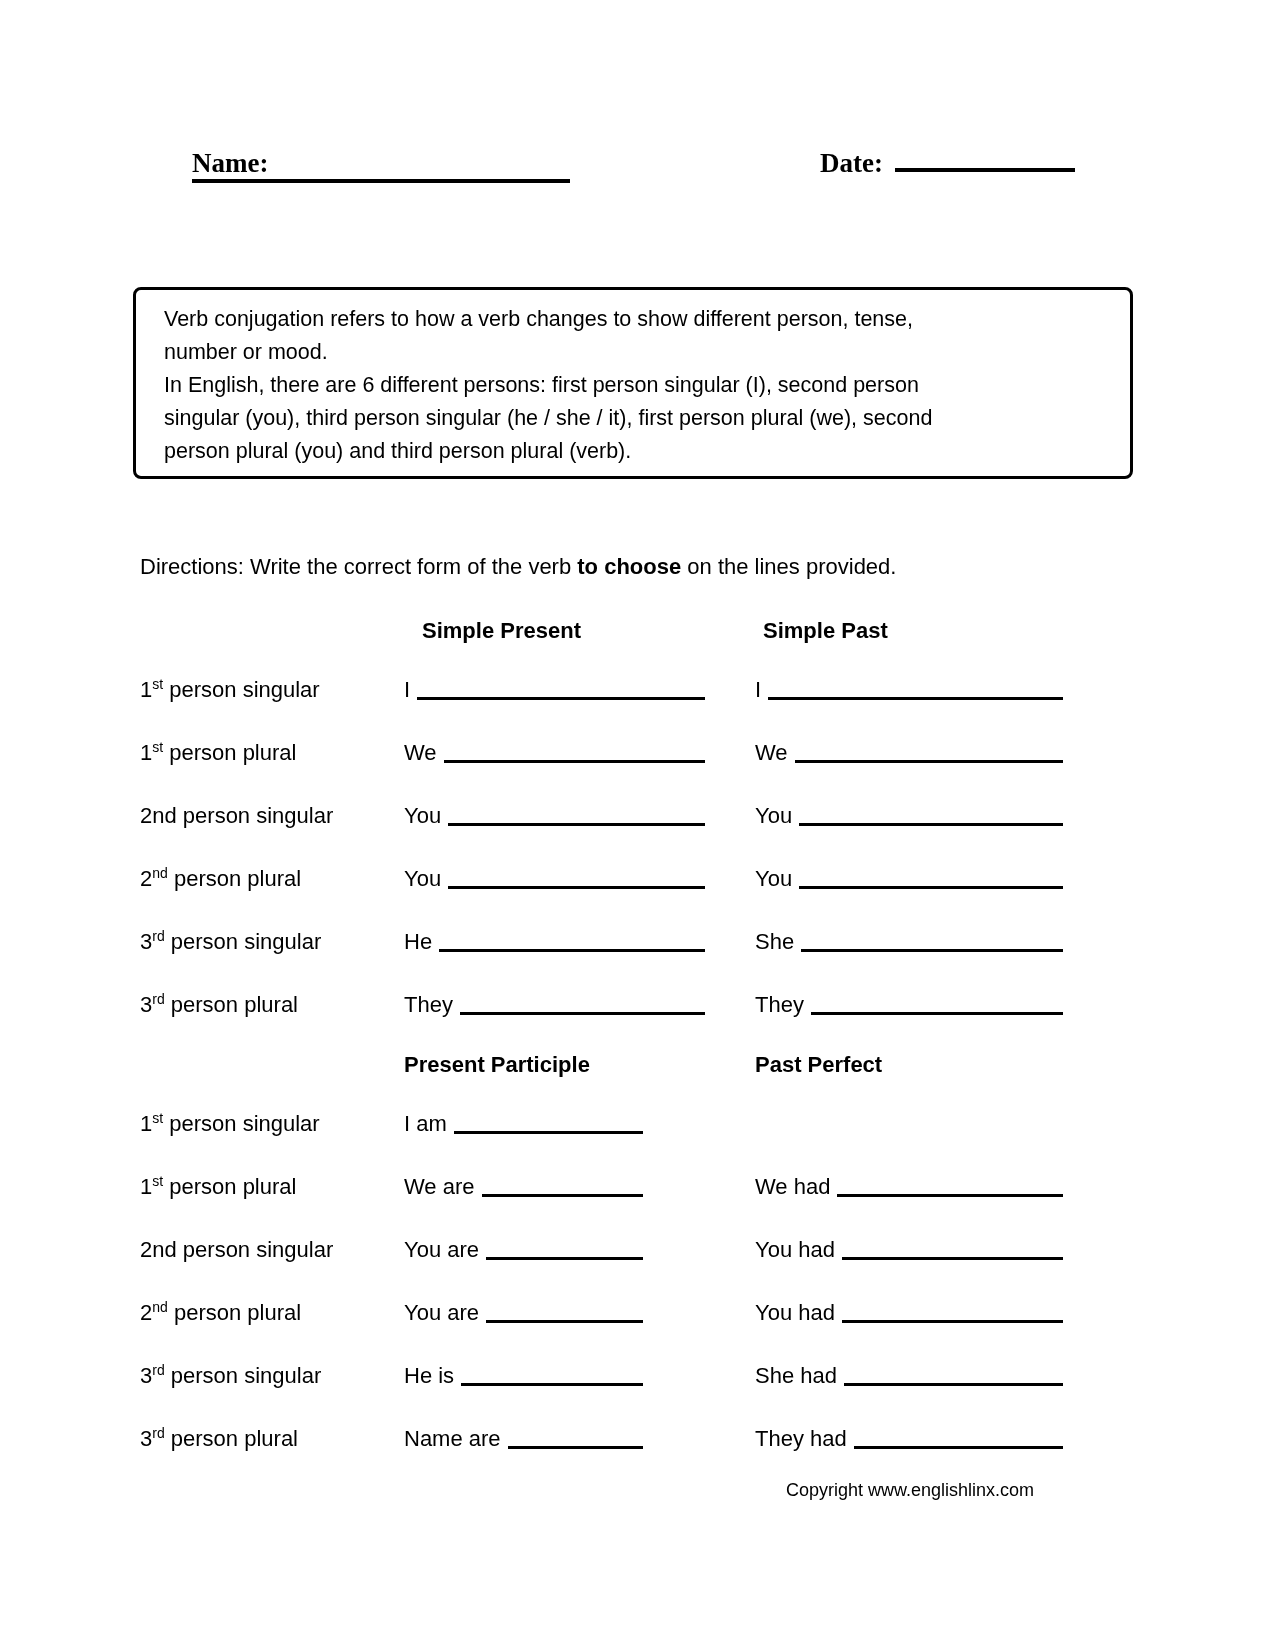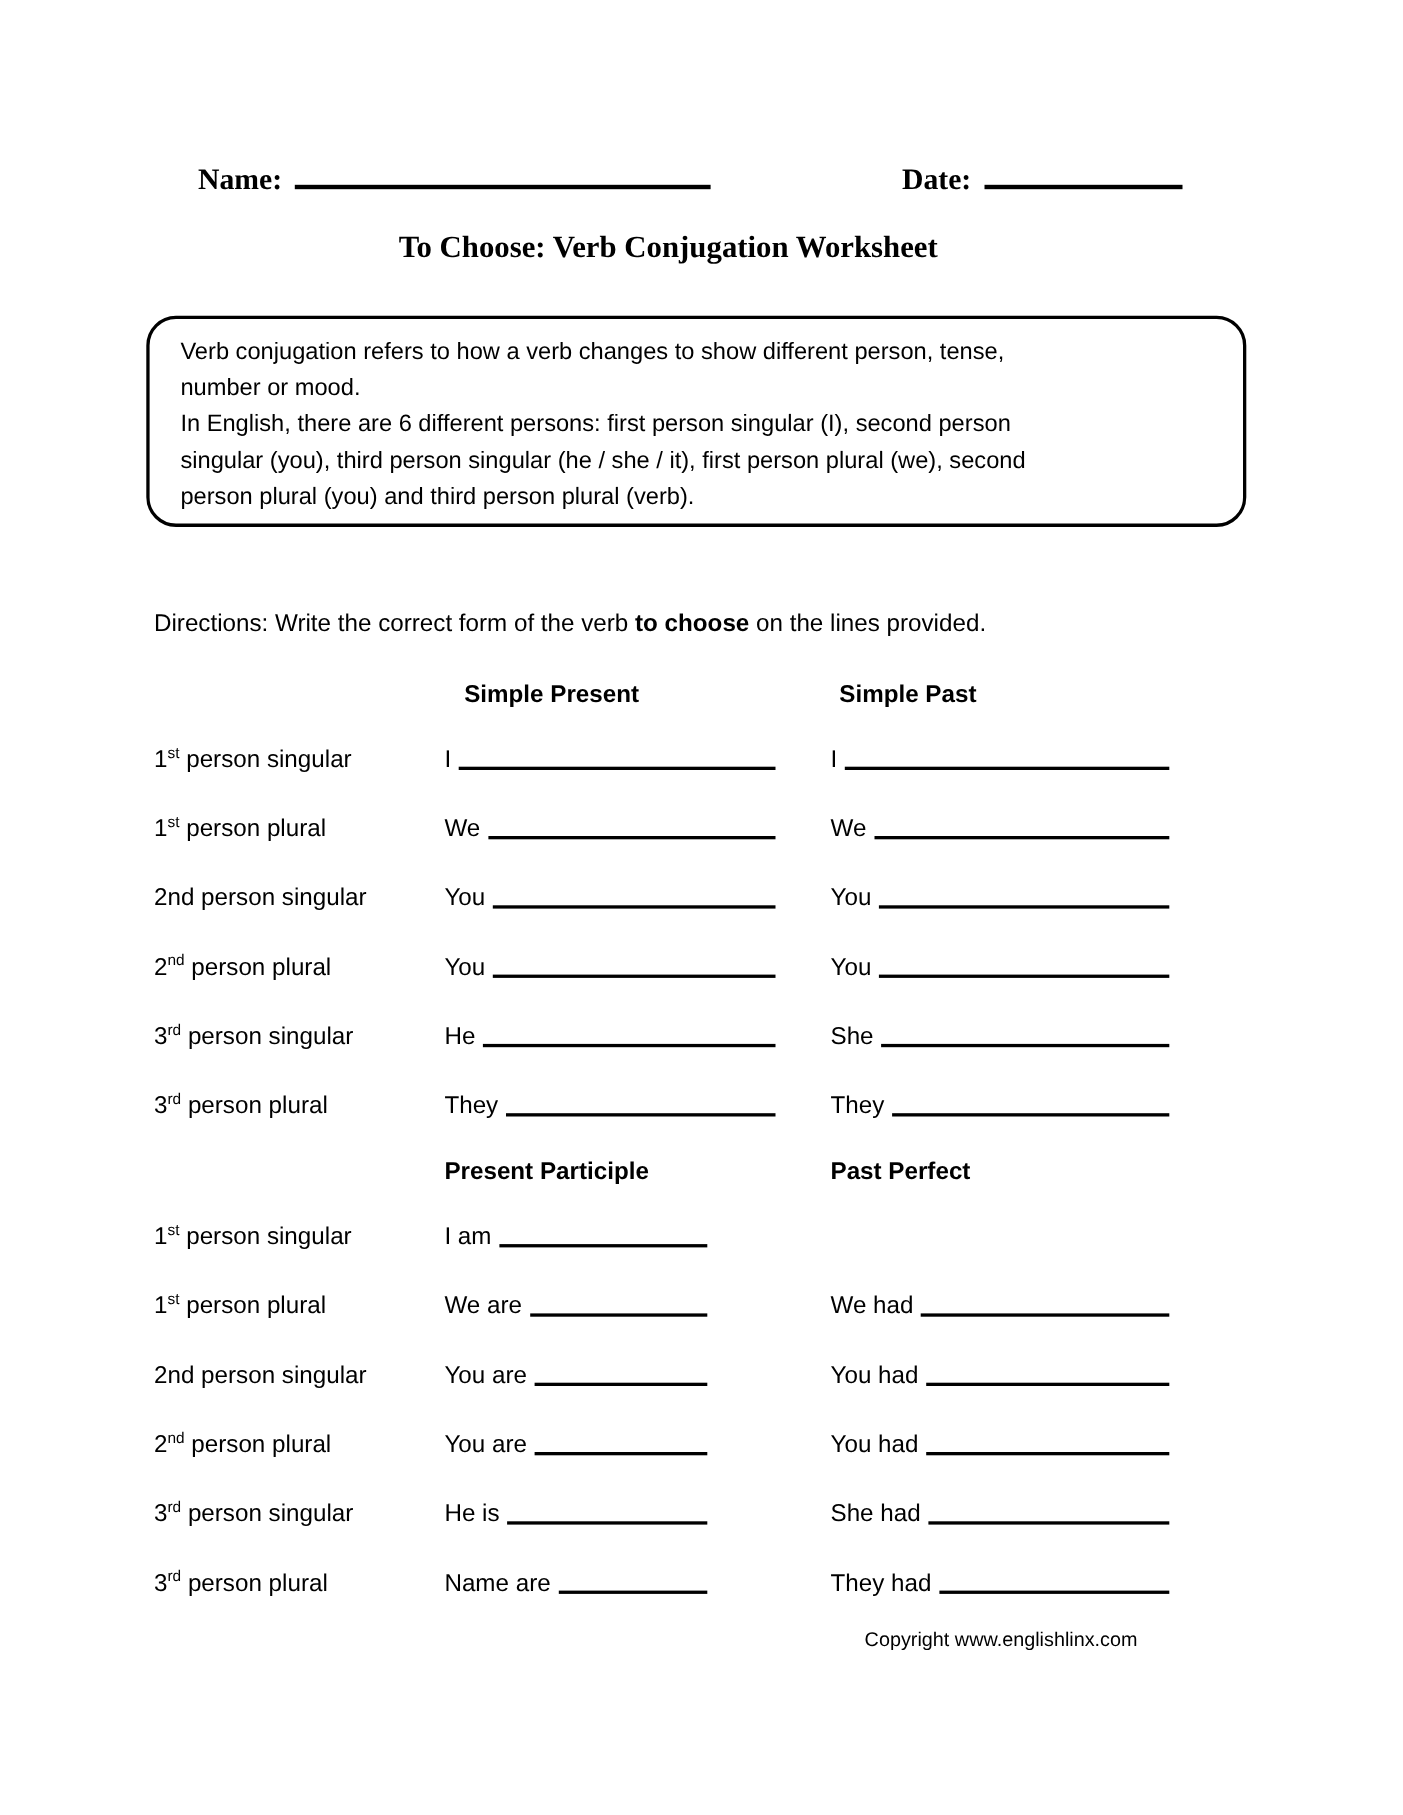--- a/index.html
+++ b/index.html
@@ -8,34 +8,34 @@
     width:1275px; height:1650px;
     background:#ffffff;
     color:#000;
     font-family:"Liberation Sans", sans-serif;
     overflow:hidden;
   }
 
   
   .fill-row { position:absolute; display:flex; align-items:baseline;
     font-family:"Liberation Serif", serif; font-weight:bold; font-size:27px; }
-  .name-group { top:148px; left:180px; }
+  .name-group { top:148px; left:180px;flex-direction:column; }
   .date-group { top:148px; left:820px; }
   .uline { display:inline-block; height:0; border-bottom:4px solid #000;
     margin-left:12px; margin-bottom:-5px; }
   .uline.name { width:378px; }
   .uline.date { width:180px; }
 
   
   .title { position:absolute; top:210px; left:0; width:1215px; text-align:center;
     font-family:"Liberation Serif", serif; font-weight:bold; font-size:28px; }
 
   
   .infobox { position:absolute; left:133px; top:287px; width:1000px; height:192px;
-    box-sizing:border-box; border:3px solid #000; border-radius:27px;
+    box-sizing:border-box; border:3px solid #000; border-radius:8px;
     padding:13px 28px; font-size:21.5px; line-height:33px; }
   .infobox .line { white-space:nowrap; }
 
   
   .directions { position:absolute; left:140px; top:518px; font-size:22px; white-space:pre-wrap;margin-top:36px; }
   .directions b { font-weight:bold; }
 
   
   .section { position:absolute; left:140px; width:950px; font-size:22px; }
   .sec1 { top:598px; }
@@ -64,21 +64,20 @@
 
   <div class="fill-row name-group">
     <span>Name:</span>
     <span class="uline name"></span>
   </div>
   <div class="fill-row date-group">
     <span>Date:</span>
     <span class="uline date"></span>
   </div>
 
-  <div class="title">To Choose: Verb Conjugation Worksheet</div>
 
   <div class="infobox">
     <div class="line">Verb conjugation refers to how a verb changes to show different person, tense,</div>
     <div class="line">number or mood.</div>
     <div class="line">In English, there are 6 different persons: first person singular (I), second person</div>
     <div class="line">singular (you), third person singular (he / she / it), first person plural (we), second</div>
     <div class="line">person plural (you) and third person plural (verb).</div>
   </div>
 
   <div class="directions"><span>Directions: Write the correct form of the verb </span><b>to choose</b><span> on the lines provided.</span></div>

